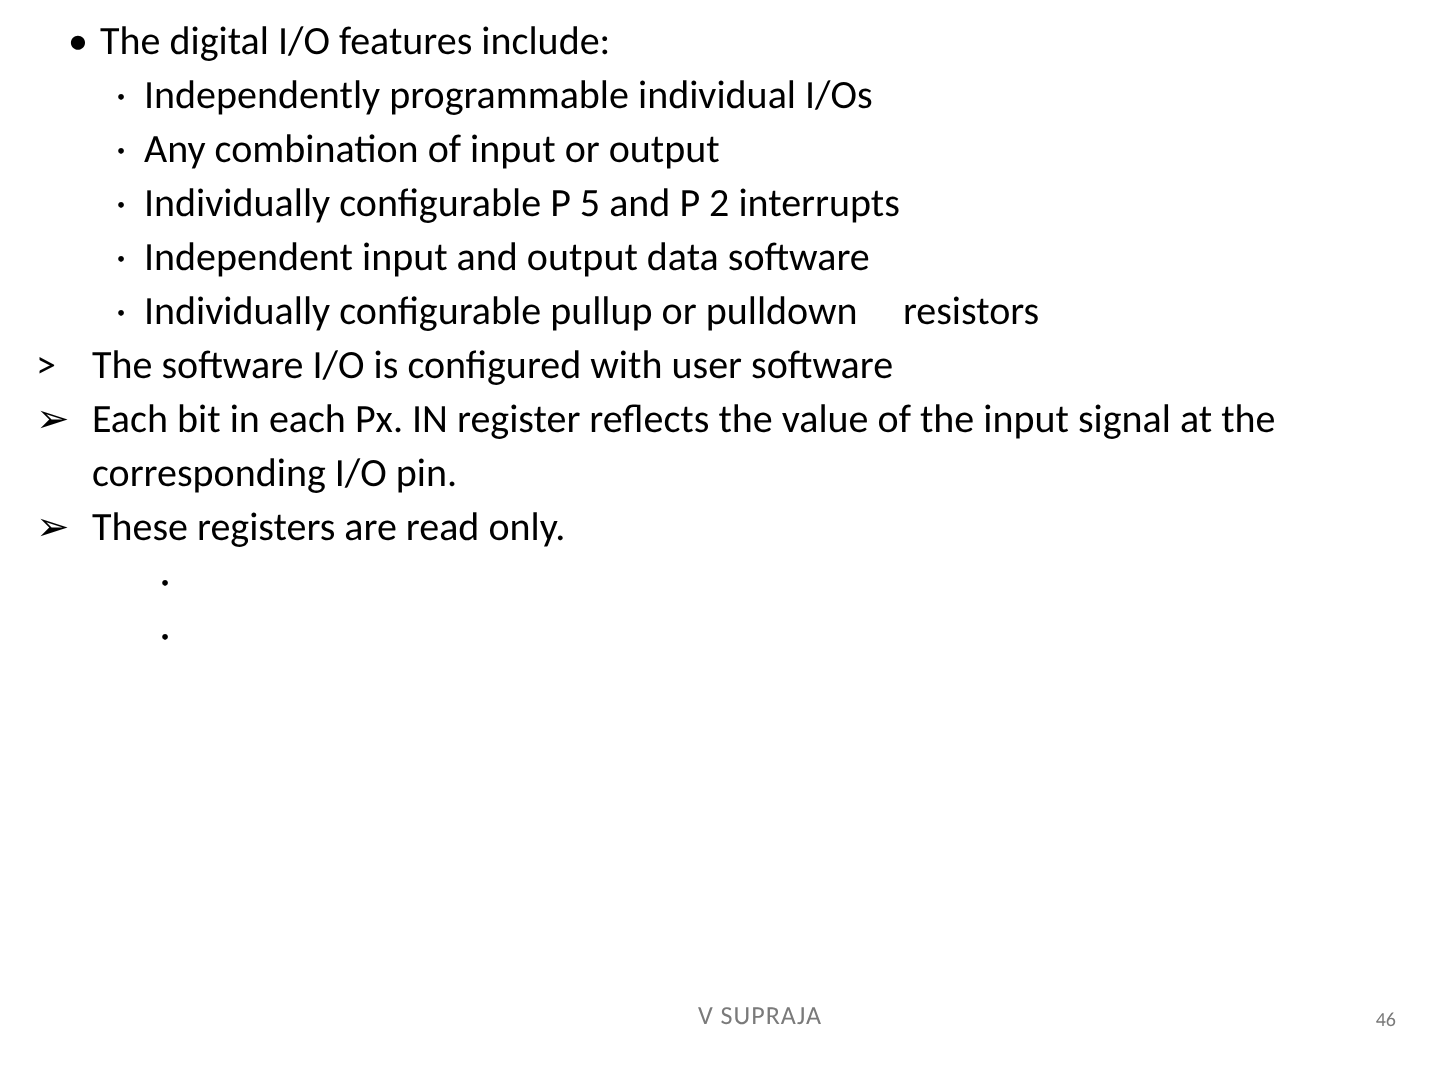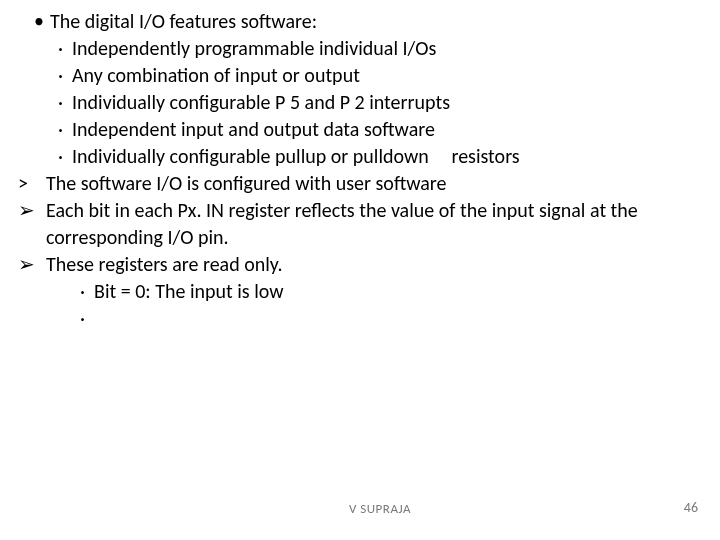--- a/index.html
+++ b/index.html
@@ -18,31 +18,31 @@
 
     .flat { padding-left: 0; }
     .flat .bullet { width: 28px; }
 
     .l3 { padding-left: 62px; }
     .l3 .bullet { width: 14px; }
 
     .heading { text-decoration: underline; font-weight: bold; }
 
     .author { position: absolute; left: 0; right: 0; bottom: 24px; text-align: center; font-size: 13px; color: #7a7a7a; letter-spacing: 0.5px; margin-left: 40px; }
-    .pagenum { position: absolute; right: 22px; bottom: 24px; font-size: 14px; color: #7a7a7a; }
+    .pagenum { position: absolute; right: 22px; bottom: 24px; font-size: 10px; color: #7a7a7a; }
   </style>
 </head>
 <body>
 
 <div class="slide">
   <div class="content">
 
     <div class="li l1">
       <span class="bullet">•</span>
-      <span class="txt">The digital I/O features software:</span>
+      <span class="txt">The digital I/O features include:</span>
     </div>
 
     <div class="li l2">
       <span class="bullet">·</span>
       <span class="txt">Independently programmable individual I/Os</span>
     </div>
     <div class="li l2">
       <span class="bullet">·</span>
       <span class="txt">Any combination of input or output</span>
     </div>
@@ -70,21 +70,20 @@
       <span class="bullet">➢</span>
       <span class="txt">Each bit in each Px. IN register reflects the value of the input signal at the corresponding I/O pin.</span>
     </div>
     <div class="li flat">
       <span class="bullet">➢</span>
       <span class="txt">These registers are read only.</span>
     </div>
 
     <div class="li l3">
       <span class="bullet">·</span>
-      <span class="txt">Bit = 0: The input is low</span>
     </div>
     <div class="li l3">
       <span class="bullet">·</span>
     </div>
 
   </div>
 
   <div class="author">V SUPRAJA</div>
   <div class="pagenum">46</div>
 </div>

